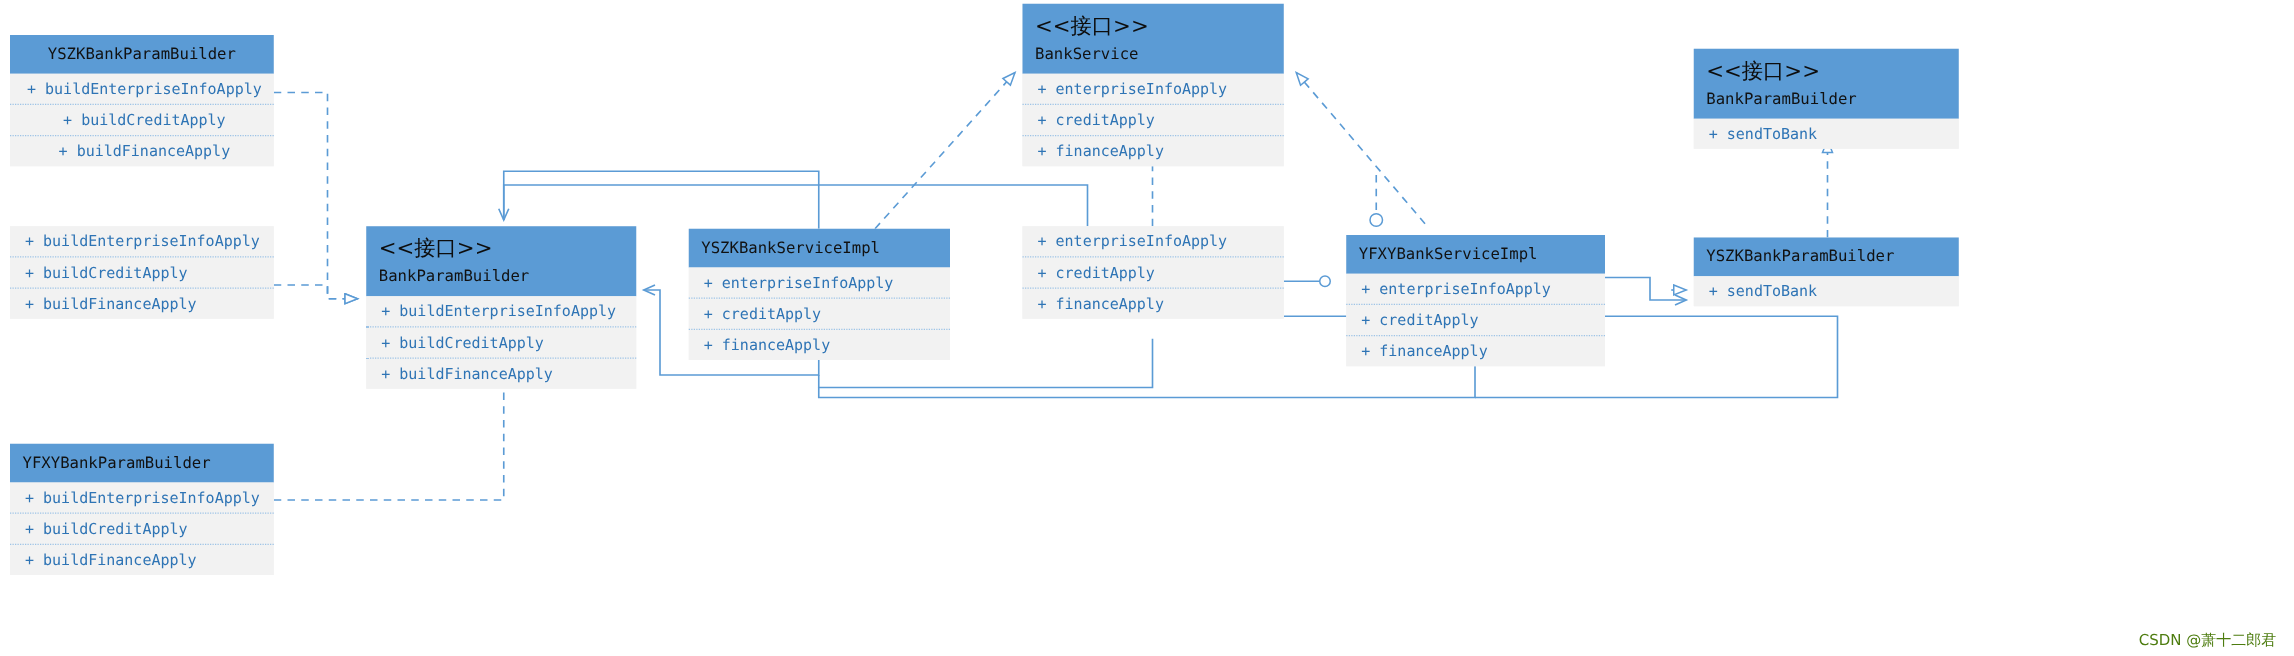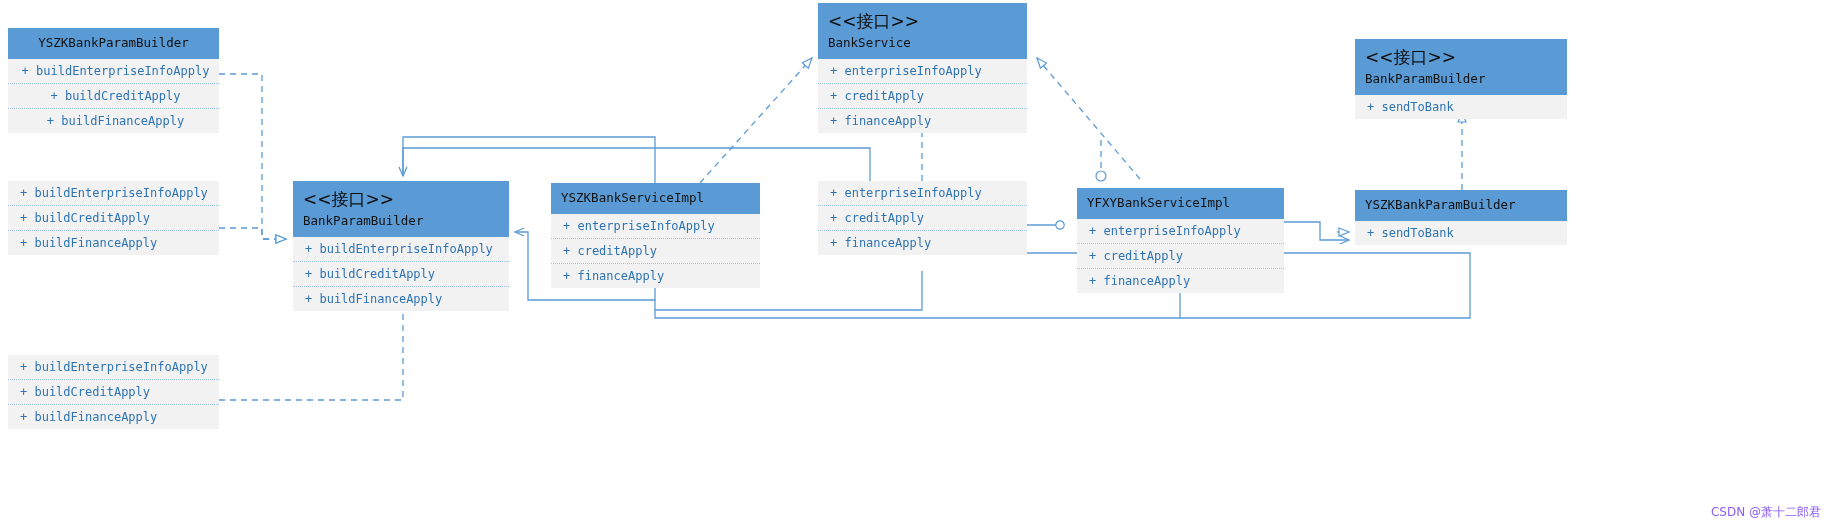--- a/index.html
+++ b/index.html
@@ -50,21 +50,21 @@
     border-bottom:1px dotted #9dc3e6;
     white-space:nowrap;
     box-sizing:border-box;
   }
   .uml .m:last-child{border-bottom:none;}
 
   .watermark{
     position:absolute;
     right:14px;bottom:4px;
     font-size:12px;
-    color:#8b5cf6;
+    color:#4d7c0f;
     font-family:"DejaVu Sans","Liberation Sans",sans-serif;
     white-space:nowrap;
     user-select:none;
   }
 </style>
 </head>
 <body>
 
 <div id="canvas">
 
@@ -139,20 +139,23 @@
 
   <div class="uml" style="left:8px;top:181px;width:211px;">
     <div class="members">
       <div class="m">+ buildEnterpriseInfoApply</div>
       <div class="m">+ buildCreditApply</div>
       <div class="m">+ buildFinanceApply</div>
     </div>
   </div>
 
   <div class="uml" style="left:8px;top:355px;width:211px;">
+    <div class="hdr">
+      <span class="cname">YFXYBankParamBuilder</span>
+    </div>
     <div class="members">
       <div class="m">+ buildEnterpriseInfoApply</div>
       <div class="m">+ buildCreditApply</div>
       <div class="m">+ buildFinanceApply</div>
     </div>
   </div>
 
   <div class="uml" style="left:293px;top:181px;width:216px;">
     <div class="hdr">
       <span class="stereo">&lt;&lt;接口&gt;&gt;</span>

